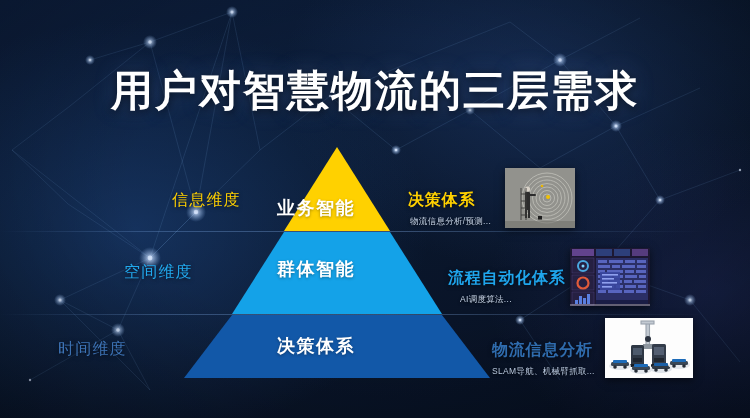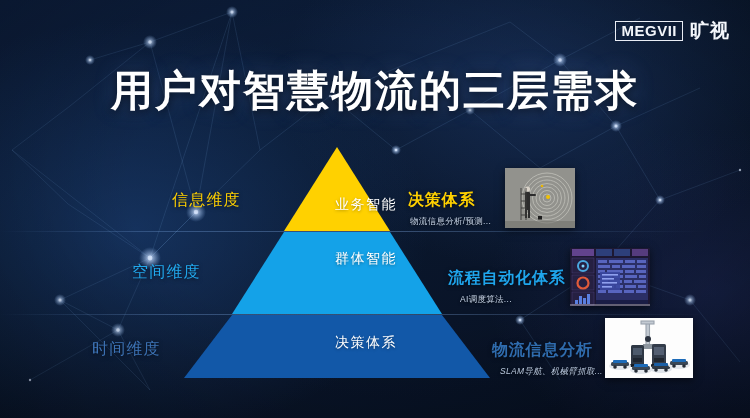--- a/index.html
+++ b/index.html
@@ -88,41 +88,41 @@
   #pyramid {
     position: absolute;
     left: 0;
     top: 0;
     z-index: 5;
   }
   .layer-label {
     position: absolute;
     z-index: 6;
     color: #ffffff;
-    font-size: 14px;
-    font-weight: normal;
+    font-size: 18px;
+    font-weight: bold;
     letter-spacing: 1.5px;
-    text-align: right;
+    text-align: left;
     text-shadow: 0 1px 3px rgba(0,0,0,0.35);
   }
   #layer-label-top   { top: 196px; left: 277px; width: 120px; }
-  #layer-label-mid   { top: 250px; left: 277px; width: 120px; }
+  #layer-label-mid   { top: 257px; left: 277px; width: 120px; }
   #layer-label-bot   { top: 334px; left: 277px; width: 120px; }
   
   .dim-label {
     position: absolute;
     z-index: 6;
     font-size: 16px;
     font-weight: normal;
     letter-spacing: 1.2px;
     white-space: nowrap;
   }
   #dim-info  { top: 190px; left: 172px; color: #ffd100; text-shadow: 0 1px 4px rgba(0,0,0,0.6); }
-  #dim-space { top: 262px; left: 132px; color: #21a9ee; text-shadow: 0 1px 4px rgba(0,0,0,0.6); }
-  #dim-time  { top: 339px; left: 92px;  color: #3d73b5; text-shadow: 0 1px 4px rgba(0,0,0,0.6); }
+  #dim-space { top: 262px; left: 124px; color: #21a9ee; text-shadow: 0 1px 4px rgba(0,0,0,0.6); }
+  #dim-time  { top: 339px; left: 58px;  color: #3d73b5; text-shadow: 0 1px 4px rgba(0,0,0,0.6); }
   
   .sys-block { position: absolute; z-index: 6; }
   .sys-title {
     font-size: 16px;
     font-weight: bold;
     letter-spacing: 0.8px;
     white-space: nowrap;
     text-shadow: 0 1px 4px rgba(0,0,0,0.65);
   }
   .sys-sub {
@@ -134,21 +134,21 @@
     text-shadow: 0 1px 3px rgba(0,0,0,0.7);
   }
   #sys-decision { top: 190px; left: 408px; }
   #sys-decision .sys-title { color: #ffd100; }
   #sys-decision .sys-sub { margin-left: 2px; }
   #sys-process { top: 268px; left: 448px; }
   #sys-process .sys-title { color: #1fa5ec; }
   #sys-process .sys-sub { margin-left: 12px; }
   #sys-device { top: 340px; left: 492px; }
   #sys-device .sys-title { color: #2f6cae; }
-  #sys-device .sys-sub { margin-left: 8px; color: #b9c8dd; font-style: italic; }
+  #sys-device .sys-sub { color: #b9c8dd; }
   
   .thumb {
     position: absolute;
     z-index: 7;
     overflow: hidden;
     box-shadow: 0 2px 8px rgba(0,0,0,0.55);
   }
   #thumb-decision { top: 168px; left: 505px; width: 70px; height: 60px; background: #8d8d8a; }
   #thumb-process  { top: 248px; left: 570px; width: 80px; height: 58px; background: #231d3c; }
   #thumb-device   { top: 318px; left: 605px; width: 88px; height: 60px; background: #ffffff; }
@@ -223,24 +223,20 @@
       <circle cx="330" cy="96" r="1.2"></circle>
       <circle cx="740" cy="170" r="1.2"></circle>
       <circle cx="30" cy="380" r="1.2"></circle>
     </g>
   </svg>
   <div id="bg-vignette"></div>
 
   <div class="divider" id="divider-top"></div>
   <div class="divider" id="divider-mid"></div>
 
-  <div id="logo">
-    <span class="mark">MEGVII</span>
-    <span class="cn">旷视</span>
-  </div>
 
   <div id="title">用户对智慧物流的三层需求</div>
 
   <svg id="pyramid" width="750" height="418" viewBox="0 0 750 418">
     <polygon points="337,147 390,231 284,231" fill="#FFD100"></polygon>
     <polygon points="284,232 390,232 442,314 232,314" fill="#14A2E8"></polygon>
     <polygon points="232,315 442,315 490,378 184,378" fill="#1258A8"></polygon>
   </svg>
 
   <div class="layer-label" id="layer-label-top">业务智能</div>

